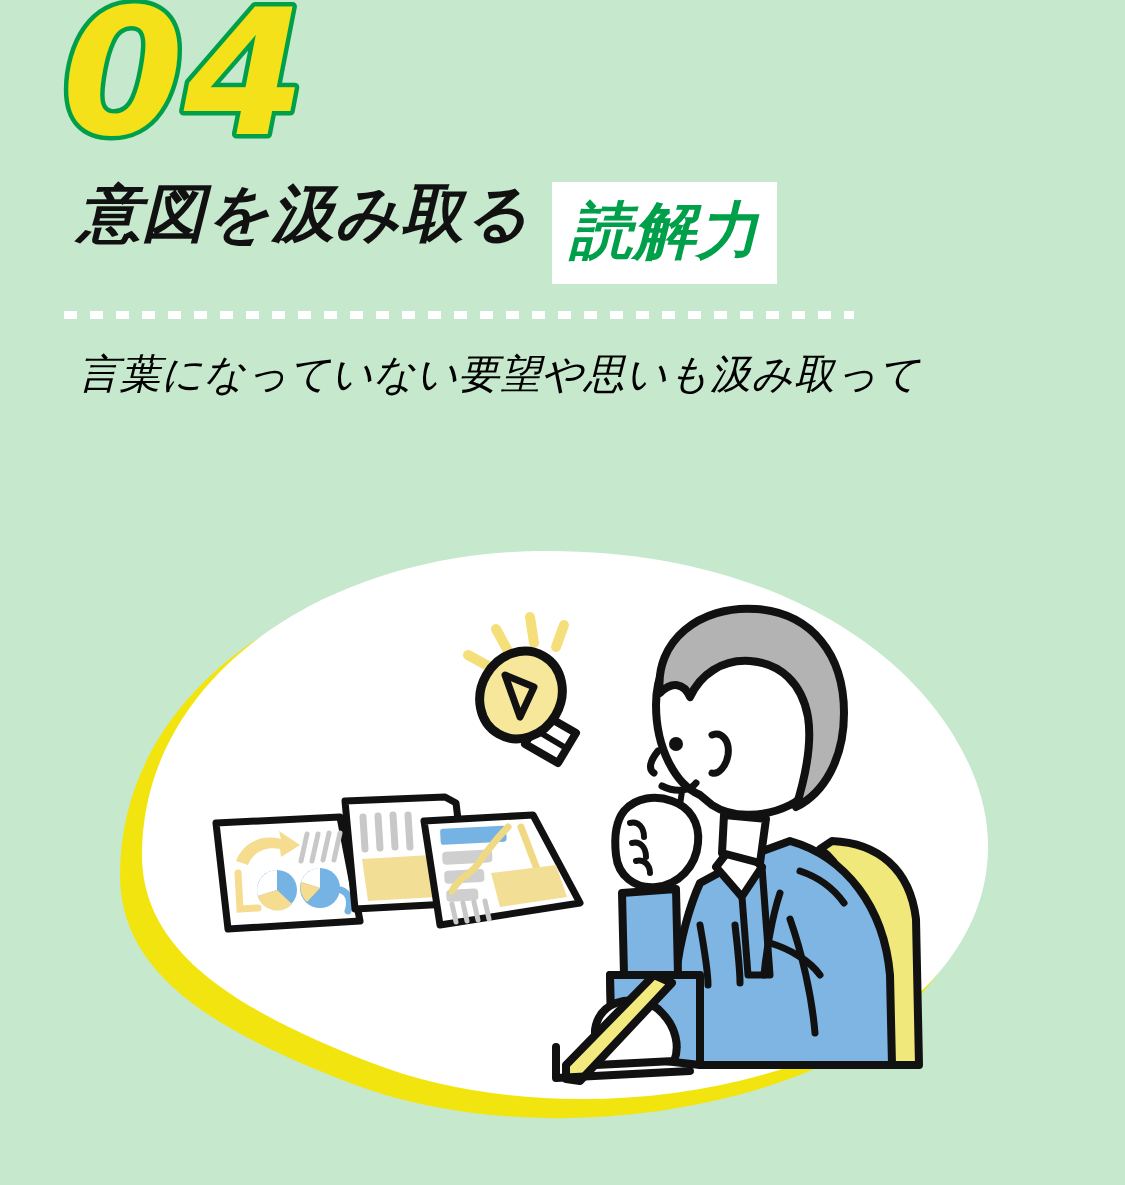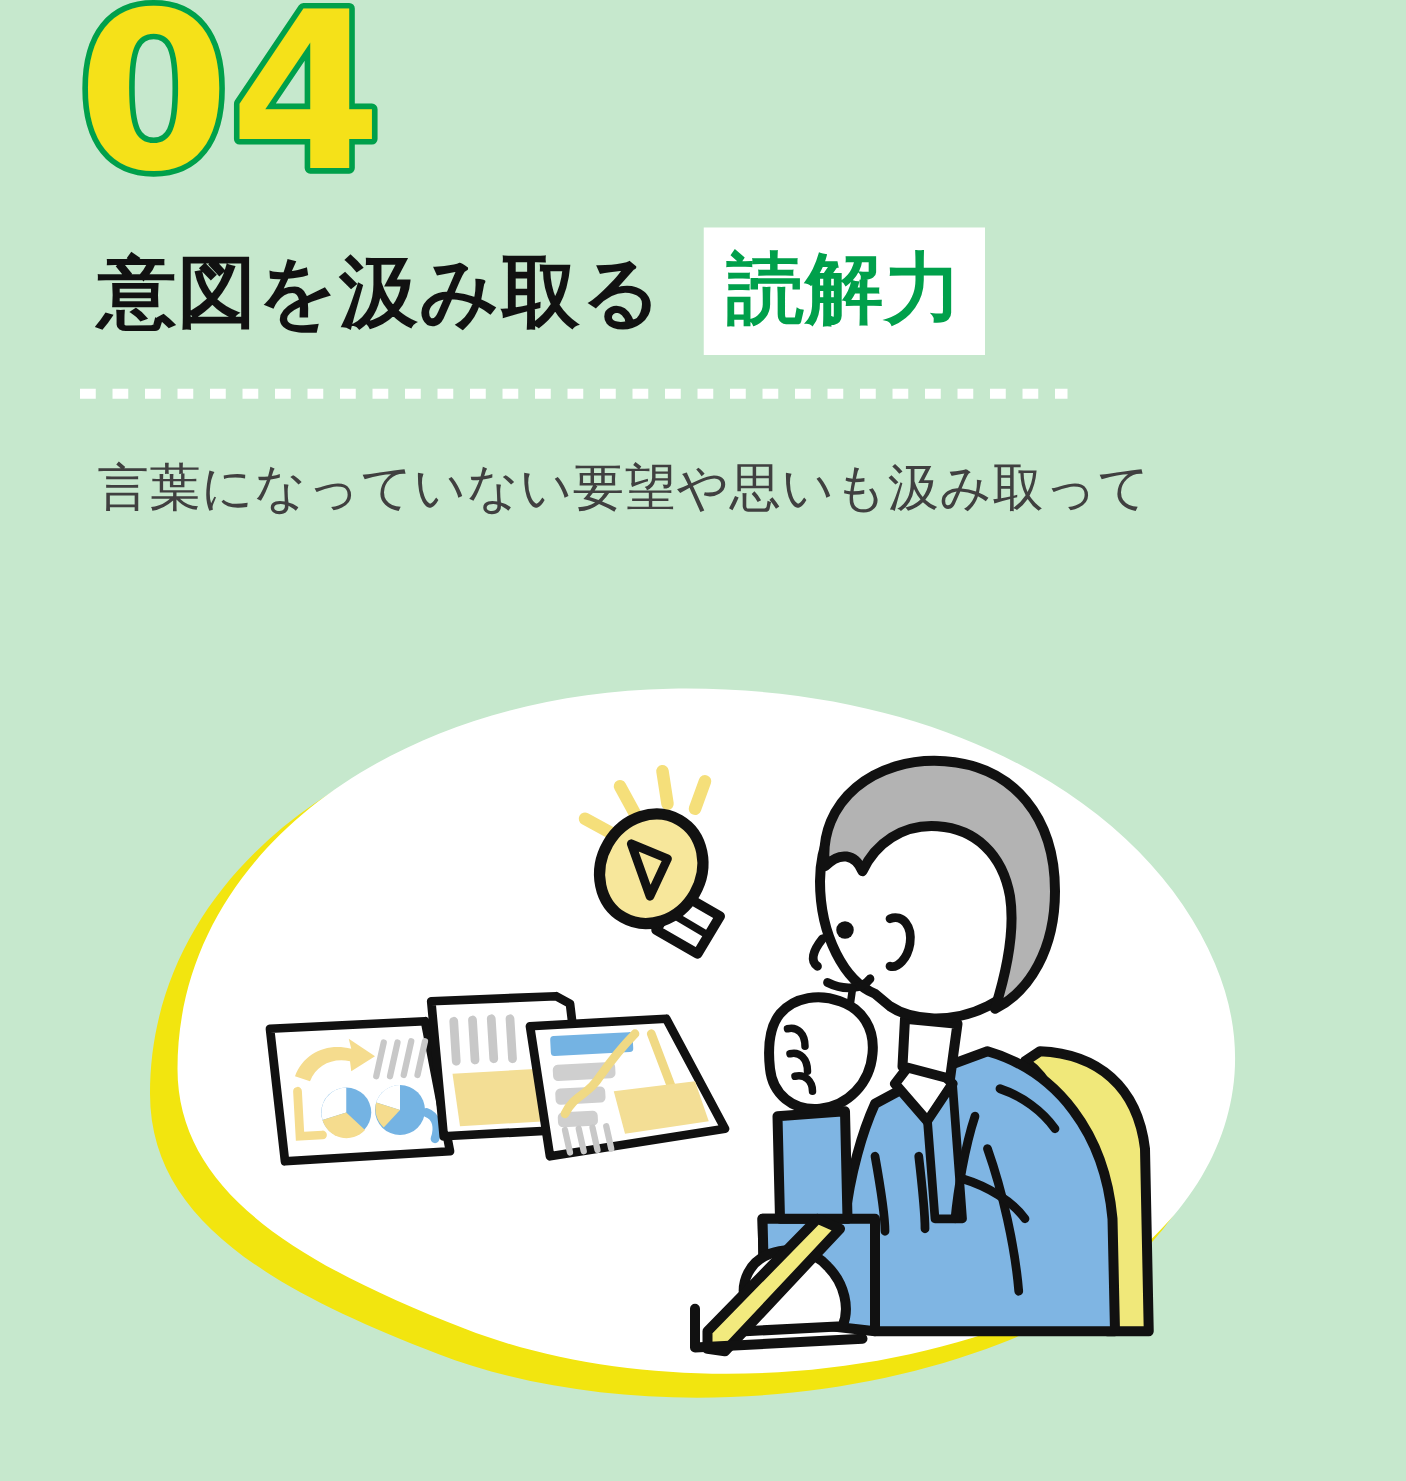--- a/index.html
+++ b/index.html
@@ -2,55 +2,55 @@
 <html><head>
 <meta charset="utf-8">
 <style>
   html,body{margin:0;padding:0;}
   body{
     width:1125px;height:1185px;overflow:hidden;
     font-family:"Liberation Sans","DejaVu Sans",sans-serif;
     background:#c6e8cd;
     position:relative;
   }
-  .card{position:absolute;inset:0;background:#c6e8cd;overflow:hidden;}
+  .card{position:absolute;inset:0;background:#c6e8cd;overflow:hidden;font-style:italic;}
 
   
   .number-block{position:absolute;left:62px;top:-6px;width:300px;height:172px;}
   .number-block svg{display:block;width:100%;height:100%;overflow:visible;}
 
   
   .heading{
     position:absolute;left:78px;top:182px;
-    display:flex;align-items:center;gap:0px;
+    display:flex;align-items:flex-start;gap:0px;
     white-space:nowrap;
   }
   .heading-main{
     font-size:63px;font-weight:700;color:#111111;
     letter-spacing:1px;line-height:1;
     font-family:"DejaVu Sans","Liberation Sans",sans-serif;
   }
   .heading-hl{
     background:#ffffff;color:#00a04b;
     font-size:62px;font-weight:700;letter-spacing:1px;line-height:1;
-    padding:18px 18px 22px 18px;margin-left:33px;
+    padding:18px 18px 22px 18px;margin-left:22px;
     font-family:"DejaVu Sans","Liberation Sans",sans-serif;
   }
 
   
   .divider{
     position:absolute;left:64px;top:311px;width:790px;height:8px;
     background-image:linear-gradient(to right,#ffffff 0 13px,rgba(255,255,255,0) 13px 26px);
     background-size:26px 8px;background-repeat:repeat-x;
   }
 
   
   .body-text{
-    position:absolute;left:78px;top:360px;width:960px;
-    font-size:41px;line-height:1.48;color:#404040;font-weight:400;
+    position:absolute;left:78px;top:344px;width:960px;
+    font-size:41px;line-height:1.48;color:#000000;font-weight:400;
     letter-spacing:0.5px;
     font-family:"DejaVu Sans","Liberation Sans",sans-serif;
   }
   .body-text div{white-space:nowrap;}
 
   
   .illustration{position:absolute;left:0;top:505px;width:1125px;height:690px;}
   .illustration svg{display:block;width:100%;height:100%;}
 </style>
 </head>

